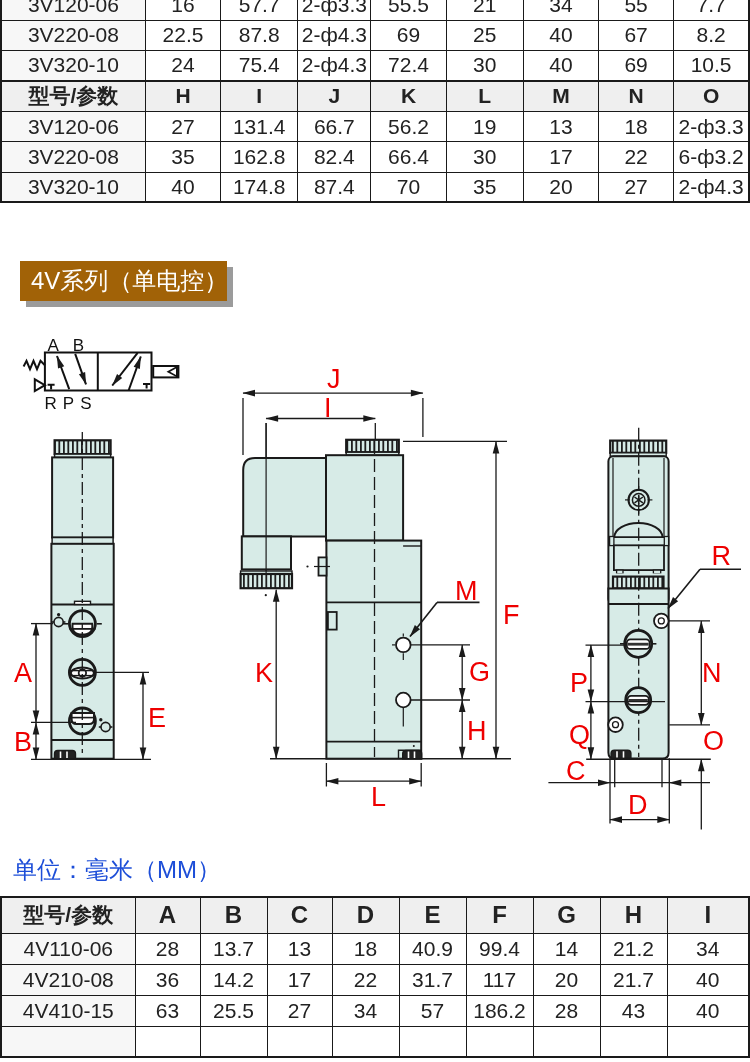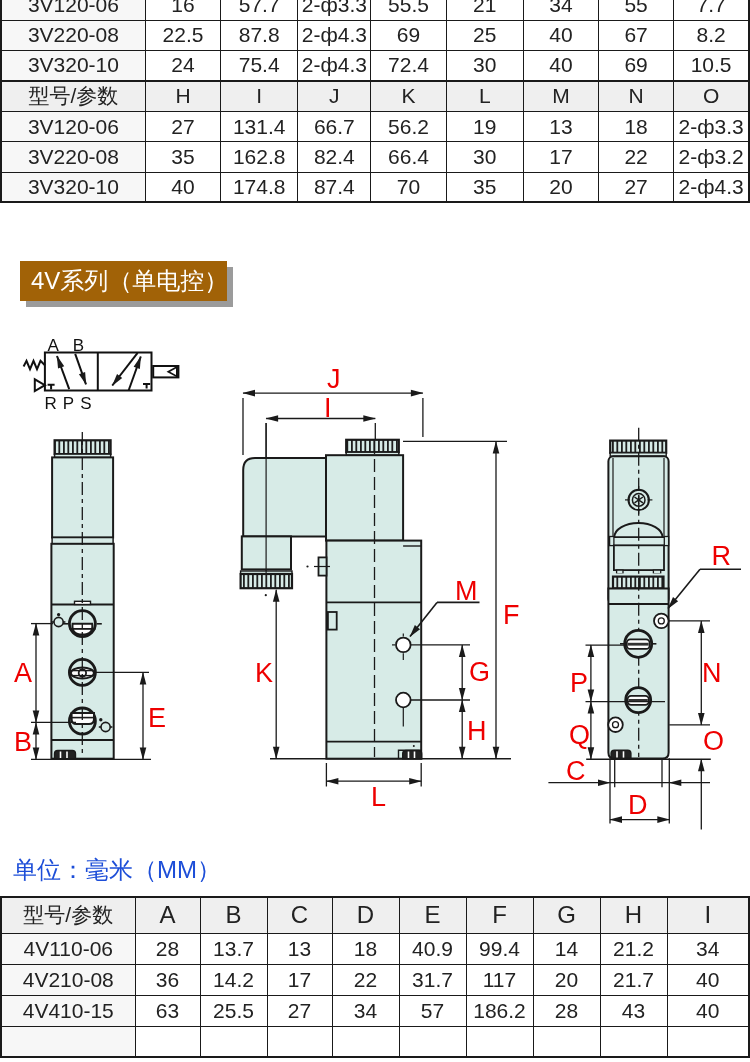--- a/index.html
+++ b/index.html
@@ -1,21 +1,21 @@
 <!DOCTYPE html>
 <html><head>
 <meta charset="utf-8">
 <style>
 html,body{margin:0;padding:0;width:750px;height:1062px;overflow:hidden;background:#fff;
 font-family:"Liberation Sans",sans-serif;}
 .abs{position:absolute;}
 table{border-collapse:collapse;table-layout:fixed;}
 td{border:1px solid #1a1a1a;text-align:center;vertical-align:middle;font-size:21px;color:#222;
 padding:0;overflow:hidden;white-space:nowrap;}
-.hd td{background:#efefef;font-weight:normal;}
+.hd td{background:#efefef;font-weight:bold;}
 .bh td{font-size:24px;}
 .c1{background:#f7f7f7;}
 </style>
 </head>
 <body>
 
 <div class="abs" style="left:0;top:-11px;">
 <table style="width:750px;border:2px solid #1a1a1a;">
 <colgroup>
         <col style="width:144px">
@@ -92,21 +92,21 @@
 
 <tr style="height:30.3px">
           <td class="c1">3V220-08</td>
           <td>35</td>
           <td>162.8</td>
           <td>82.4</td>
           <td>66.4</td>
           <td>30</td>
           <td>17</td>
           <td>22</td>
-          <td>2-ф3.2</td>
+          <td>6-ф3.2</td>
         </tr>
 
 <tr style="height:30.3px">
           <td class="c1">3V320-10</td>
           <td>40</td>
           <td>174.8</td>
           <td>87.4</td>
           <td>70</td>
           <td>35</td>
           <td>20</td>

